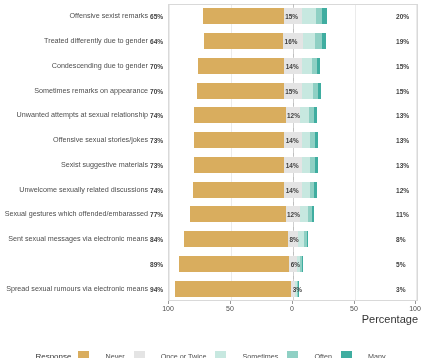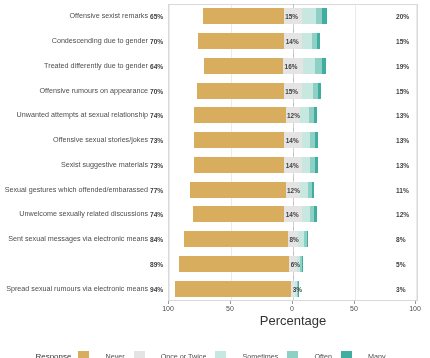--- a/index.html
+++ b/index.html
@@ -82,21 +82,21 @@
     position:absolute;top:0;width:1px;height:3px;background:#9a9a9a;
   }
   .axis-text{
     position:absolute;top:4px;
     font-size:7px;color:#4d4d4d;
     transform:translateX(-50%);
     white-space:nowrap;
   }
   .axis-title{
     position:absolute;left:168px;top:313px;width:250px;
-    text-align:center;font-size:13px;color:#333333;
+    text-align:right;font-size:11px;color:#333333;
   }
 
   
   .legend{
     position:absolute;left:0;top:348px;width:430px;height:16px;
     display:flex;align-items:center;justify-content:center;
   }
   .legend-title{
     font-size:8px;color:#333333;margin-right:7px;
   }
@@ -128,49 +128,49 @@
           <div class="seg" style="left: 34.1px; width: 80.6px; background: rgb(217, 173, 94);"></div>
           <div class="seg" style="left: 114.7px; width: 18.6px; background: rgb(228, 228, 228);"></div>
           <div class="seg" style="left: 133.3px; width: 13.64px; background: rgb(199, 232, 224);"></div>
           <div class="seg" style="left: 146.94px; width: 6.2px; background: rgb(143, 208, 196);"></div>
           <div class="seg" style="left: 153.14px; width: 4.96px; background: rgb(63, 173, 160);"></div>
           <div class="seg-label" style="left: 116.2px;">15%</div>
           <div class="tickmark" style="left: 124px;"></div>
         </div>
       </div>
       <div class="row">
+        <div class="row-label">Treated differently due to gender</div>
+        <div class="left-pct">64%</div>
+        <div class="right-pct">19%</div>
+        <div class="bartrack">
+          <div class="seg" style="left: 34.72px; width: 79.36px; background: rgb(217, 173, 94);"></div>
+          <div class="seg" style="left: 114.08px; width: 19.84px; background: rgb(228, 228, 228);"></div>
+          <div class="seg" style="left: 133.92px; width: 12.4px; background: rgb(199, 232, 224);"></div>
+          <div class="seg" style="left: 146.32px; width: 6.2px; background: rgb(143, 208, 196);"></div>
+          <div class="seg" style="left: 152.52px; width: 4.96px; background: rgb(63, 173, 160);"></div>
+          <div class="seg-label" style="left: 115.58px;">16%</div>
+          <div class="tickmark" style="left: 124px;"></div>
+        </div>
+      </div>
+      <div class="row">
         <div class="row-label">Condescending due to gender</div>
         <div class="left-pct">70%</div>
         <div class="right-pct">15%</div>
         <div class="bartrack">
           <div class="seg" style="left: 28.52px; width: 86.8px; background: rgb(217, 173, 94);"></div>
           <div class="seg" style="left: 115.32px; width: 17.36px; background: rgb(228, 228, 228);"></div>
           <div class="seg" style="left: 132.68px; width: 9.92px; background: rgb(199, 232, 224);"></div>
           <div class="seg" style="left: 142.6px; width: 4.96px; background: rgb(143, 208, 196);"></div>
           <div class="seg" style="left: 147.56px; width: 3.72px; background: rgb(63, 173, 160);"></div>
           <div class="seg-label" style="left: 116.82px;">14%</div>
           <div class="tickmark" style="left: 124px;"></div>
         </div>
       </div>
       <div class="row">
-        <div class="row-label">Treated differently due to gender</div>
-        <div class="left-pct">64%</div>
-        <div class="right-pct">19%</div>
-        <div class="bartrack">
-          <div class="seg" style="left: 34.72px; width: 79.36px; background: rgb(217, 173, 94);"></div>
-          <div class="seg" style="left: 114.08px; width: 19.84px; background: rgb(228, 228, 228);"></div>
-          <div class="seg" style="left: 133.92px; width: 12.4px; background: rgb(199, 232, 224);"></div>
-          <div class="seg" style="left: 146.32px; width: 6.2px; background: rgb(143, 208, 196);"></div>
-          <div class="seg" style="left: 152.52px; width: 4.96px; background: rgb(63, 173, 160);"></div>
-          <div class="seg-label" style="left: 115.58px;">16%</div>
-          <div class="tickmark" style="left: 124px;"></div>
-        </div>
-      </div>
-      <div class="row">
-        <div class="row-label">Offensive rumours on appearance</div>
+        <div class="row-label">Sometimes remarks on appearance</div>
         <div class="left-pct">70%</div>
         <div class="right-pct">15%</div>
         <div class="bartrack">
           <div class="seg" style="left: 27.9px; width: 86.8px; background: rgb(217, 173, 94);"></div>
           <div class="seg" style="left: 114.7px; width: 18.6px; background: rgb(228, 228, 228);"></div>
           <div class="seg" style="left: 133.3px; width: 11.16px; background: rgb(199, 232, 224);"></div>
           <div class="seg" style="left: 144.46px; width: 4.96px; background: rgb(143, 208, 196);"></div>
           <div class="seg" style="left: 149.42px; width: 2.48px; background: rgb(63, 173, 160);"></div>
           <div class="seg-label" style="left: 116.2px;">15%</div>
           <div class="tickmark" style="left: 124px;"></div>
@@ -212,44 +212,44 @@
           <div class="seg" style="left: 24.8px; width: 90.52px; background: rgb(217, 173, 94);"></div>
           <div class="seg" style="left: 115.32px; width: 17.36px; background: rgb(228, 228, 228);"></div>
           <div class="seg" style="left: 132.68px; width: 8.68px; background: rgb(199, 232, 224);"></div>
           <div class="seg" style="left: 141.36px; width: 4.96px; background: rgb(143, 208, 196);"></div>
           <div class="seg" style="left: 146.32px; width: 2.48px; background: rgb(63, 173, 160);"></div>
           <div class="seg-label" style="left: 116.82px;">14%</div>
           <div class="tickmark" style="left: 124px;"></div>
         </div>
       </div>
       <div class="row">
+        <div class="row-label">Unwelcome sexually related discussions</div>
+        <div class="left-pct">74%</div>
+        <div class="right-pct">12%</div>
+        <div class="bartrack">
+          <div class="seg" style="left: 23.56px; width: 91.76px; background: rgb(217, 173, 94);"></div>
+          <div class="seg" style="left: 115.32px; width: 17.36px; background: rgb(228, 228, 228);"></div>
+          <div class="seg" style="left: 132.68px; width: 8.68px; background: rgb(199, 232, 224);"></div>
+          <div class="seg" style="left: 141.36px; width: 3.72px; background: rgb(143, 208, 196);"></div>
+          <div class="seg" style="left: 145.08px; width: 2.48px; background: rgb(63, 173, 160);"></div>
+          <div class="seg-label" style="left: 116.82px;">14%</div>
+          <div class="tickmark" style="left: 124px;"></div>
+        </div>
+      </div>
+      <div class="row">
         <div class="row-label">Sexual gestures which offended/embarassed</div>
         <div class="left-pct">77%</div>
         <div class="right-pct">11%</div>
         <div class="bartrack">
           <div class="seg" style="left: 21.08px; width: 95.48px; background: rgb(217, 173, 94);"></div>
           <div class="seg" style="left: 116.56px; width: 14.88px; background: rgb(228, 228, 228);"></div>
           <div class="seg" style="left: 131.44px; width: 7.44px; background: rgb(199, 232, 224);"></div>
           <div class="seg" style="left: 138.88px; width: 3.72px; background: rgb(143, 208, 196);"></div>
           <div class="seg" style="left: 142.6px; width: 2.48px; background: rgb(63, 173, 160);"></div>
           <div class="seg-label" style="left: 118.06px;">12%</div>
-          <div class="tickmark" style="left: 124px;"></div>
-        </div>
-      </div>
-      <div class="row">
-        <div class="row-label">Unwelcome sexually related discussions</div>
-        <div class="left-pct">74%</div>
-        <div class="right-pct">12%</div>
-        <div class="bartrack">
-          <div class="seg" style="left: 23.56px; width: 91.76px; background: rgb(217, 173, 94);"></div>
-          <div class="seg" style="left: 115.32px; width: 17.36px; background: rgb(228, 228, 228);"></div>
-          <div class="seg" style="left: 132.68px; width: 8.68px; background: rgb(199, 232, 224);"></div>
-          <div class="seg" style="left: 141.36px; width: 3.72px; background: rgb(143, 208, 196);"></div>
-          <div class="seg" style="left: 145.08px; width: 2.48px; background: rgb(63, 173, 160);"></div>
-          <div class="seg-label" style="left: 116.82px;">14%</div>
           <div class="tickmark" style="left: 124px;"></div>
         </div>
       </div>
       <div class="row">
         <div class="row-label">Sent sexual messages via electronic means</div>
         <div class="left-pct">84%</div>
         <div class="right-pct">8%</div>
         <div class="bartrack">
           <div class="seg" style="left: 14.88px; width: 104.16px; background: rgb(217, 173, 94);"></div>
           <div class="seg" style="left: 119.04px; width: 9.92px; background: rgb(228, 228, 228);"></div>

